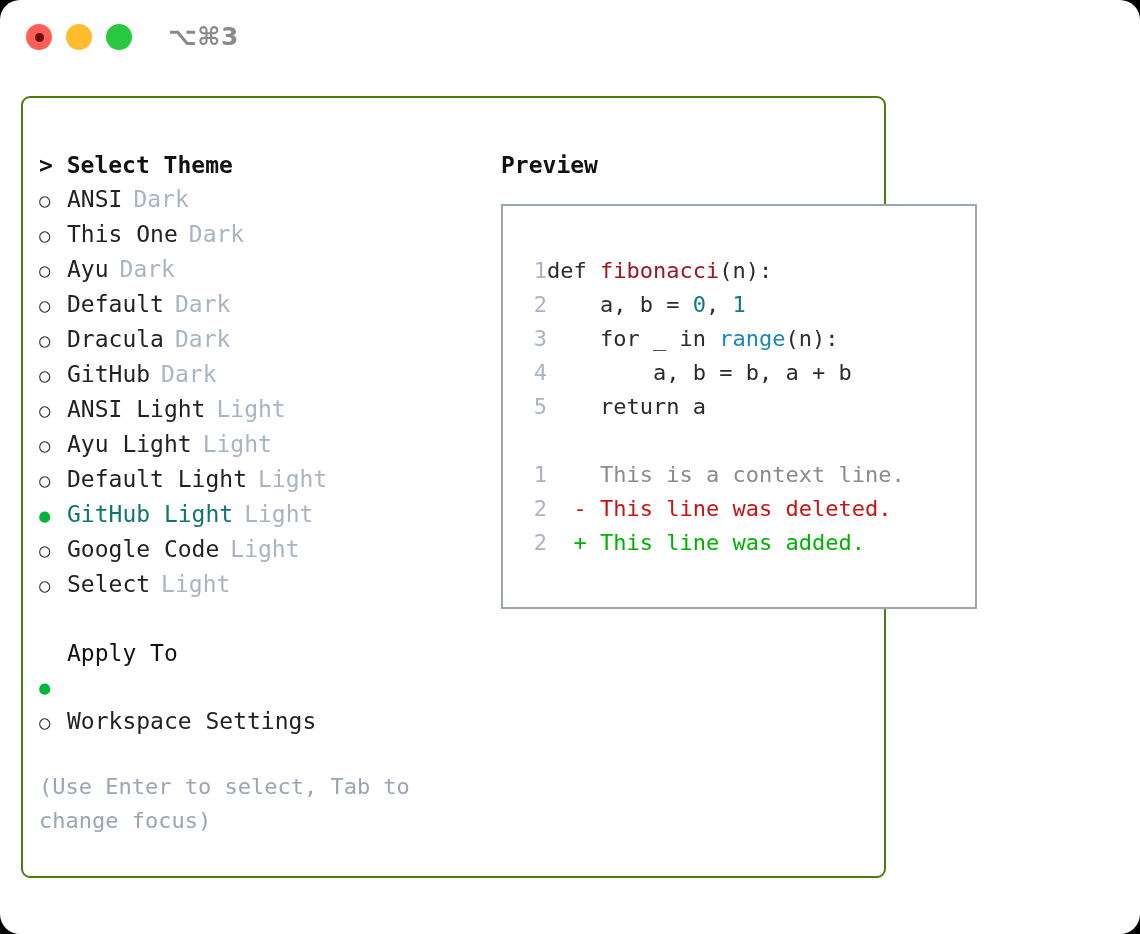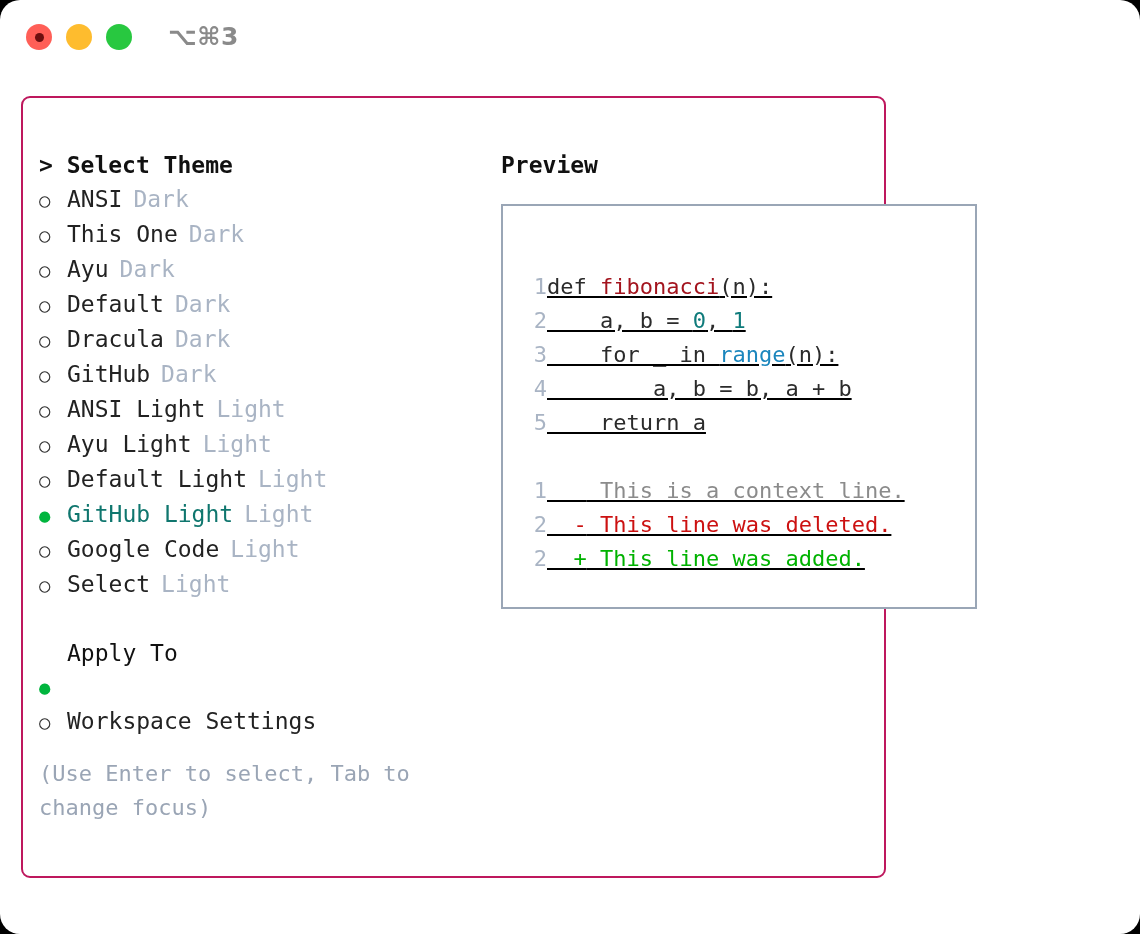--- a/index.html
+++ b/index.html
@@ -70,21 +70,21 @@
     white-space: nowrap;
   }
 
   
   .card {
     position: absolute;
     left: 21px;
     top: 96px;
     width: 865px;
     height: 782px;
-    border: 2px solid #be185d;
+    border: 2px solid #4d7c0f;
     border-radius: 9px;
     box-sizing: border-box;
     background: #ffffff;
   }
 
   .pane-left {
     position: absolute;
     left: 16px;
     top: 50px;
     width: 450px;
@@ -129,21 +129,21 @@
   .opt.selected .bullet { color: #00b53e; }
   .opt-label { color: #222222; }
   .opt.selected .opt-label { color: #0f766e; }
   .opt-tag {
     color: #a9b4c4;
     padding-left: 11px;
   }
   .spacer-row { height: 34px; }
 
   .hint {
-    margin-top: 18px;
+    margin-top: 31px;
     font-size: 22px;
     line-height: 34px;
     color: #9aa5b5;
     width: 400px;
   }
 
   
   .preview-title {
     font-size: 23px;
     font-weight: 700;
@@ -151,22 +151,21 @@
     line-height: 34px;
     white-space: pre;
   }
   .code-box {
     margin-top: 22px;
     width: 476px;
     height: 405px;
     border: 2px solid #9aa6b6;
     box-sizing: border-box;
     background: #ffffff;
-    padding: 64px 0 0 18px;
-    text-decoration: underline;
+    padding: 48px 0 0 18px;
   }
   .code-line {
     font-size: 22px;
     line-height: 34px;
     white-space: pre;
   }
   .ln {
     display: inline-block;
     width: 26px;
     text-align: right;

